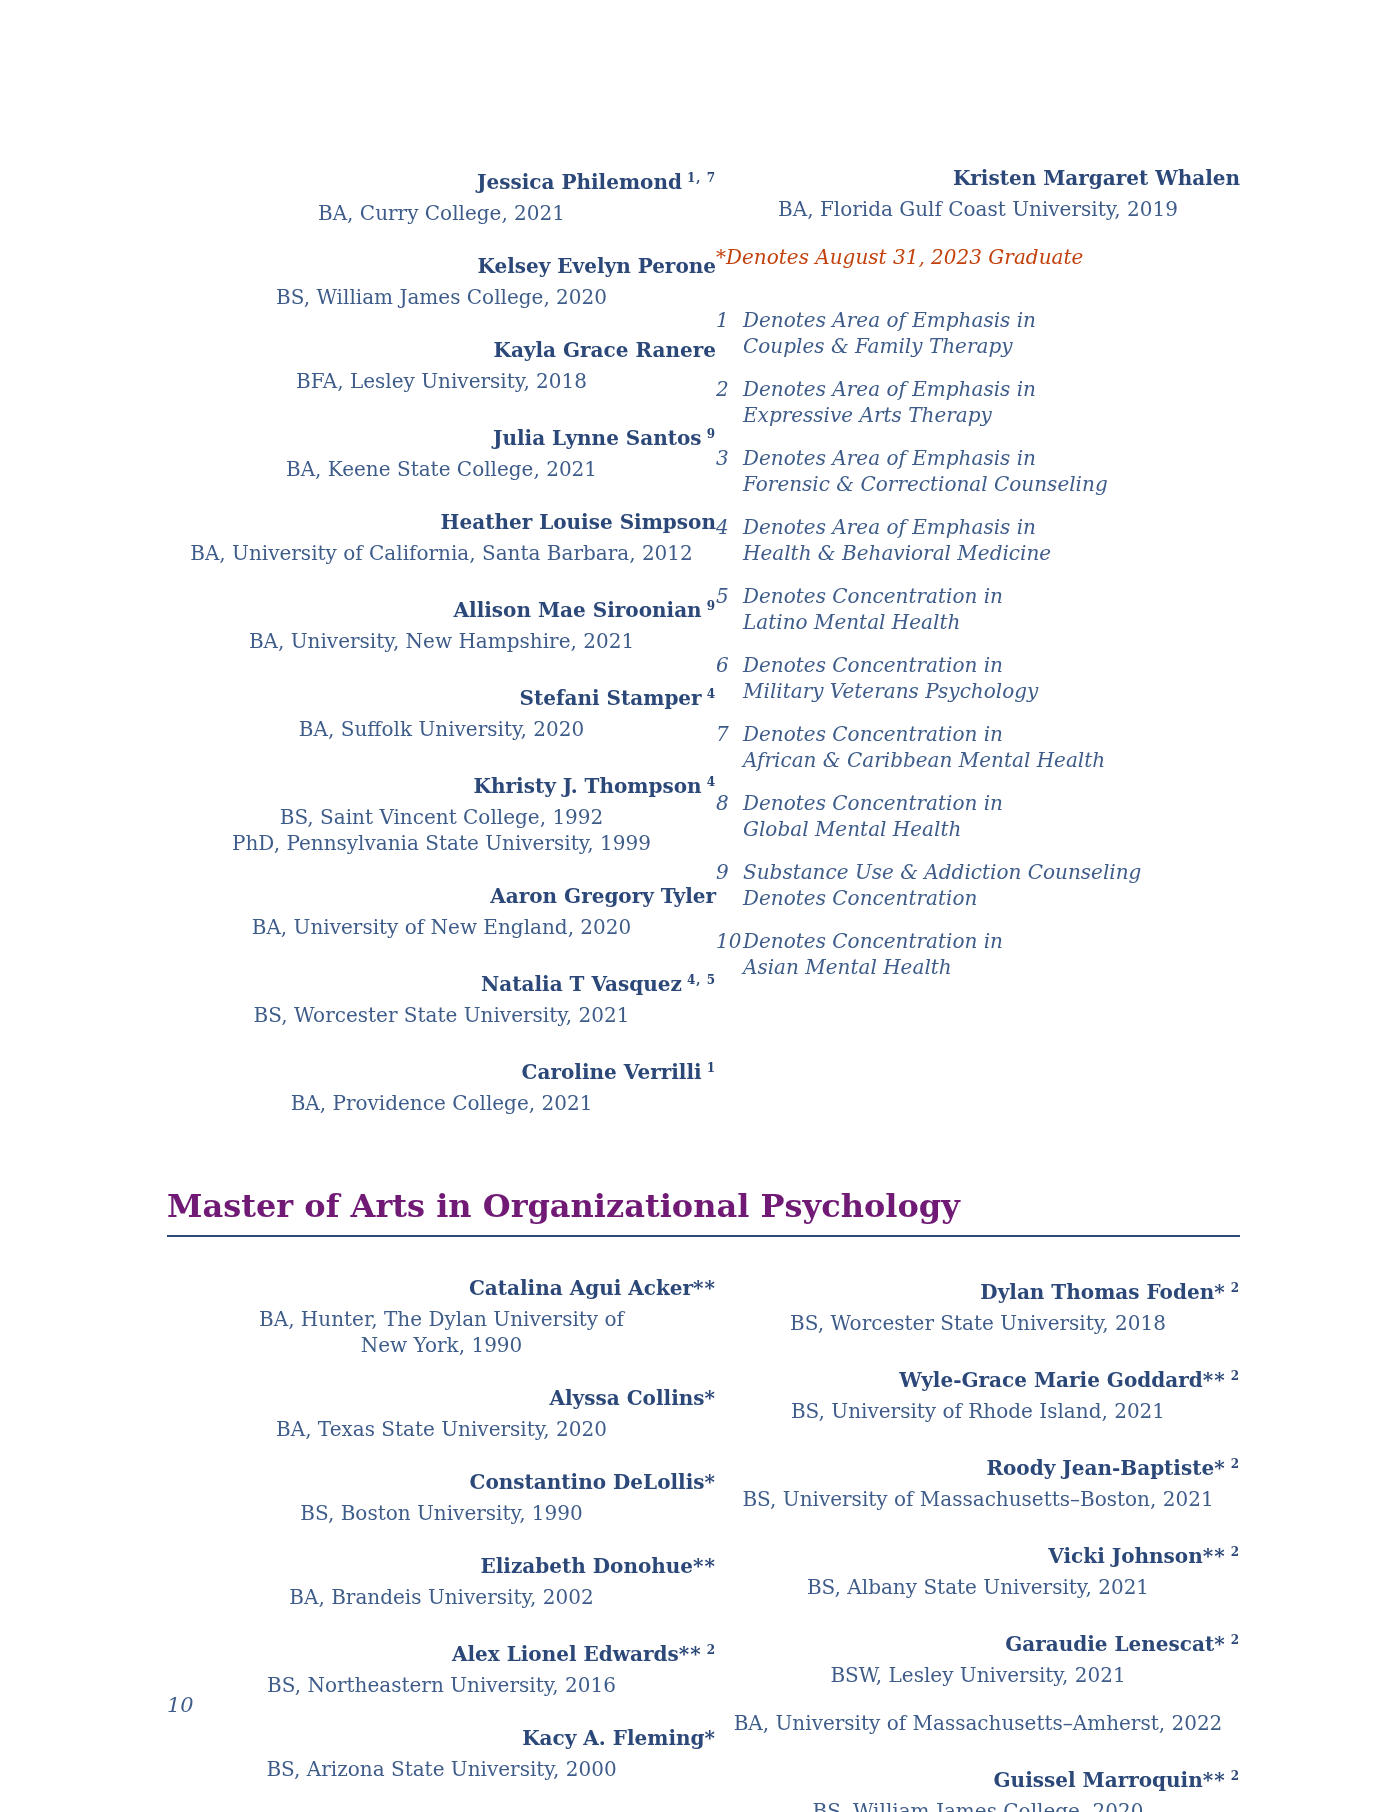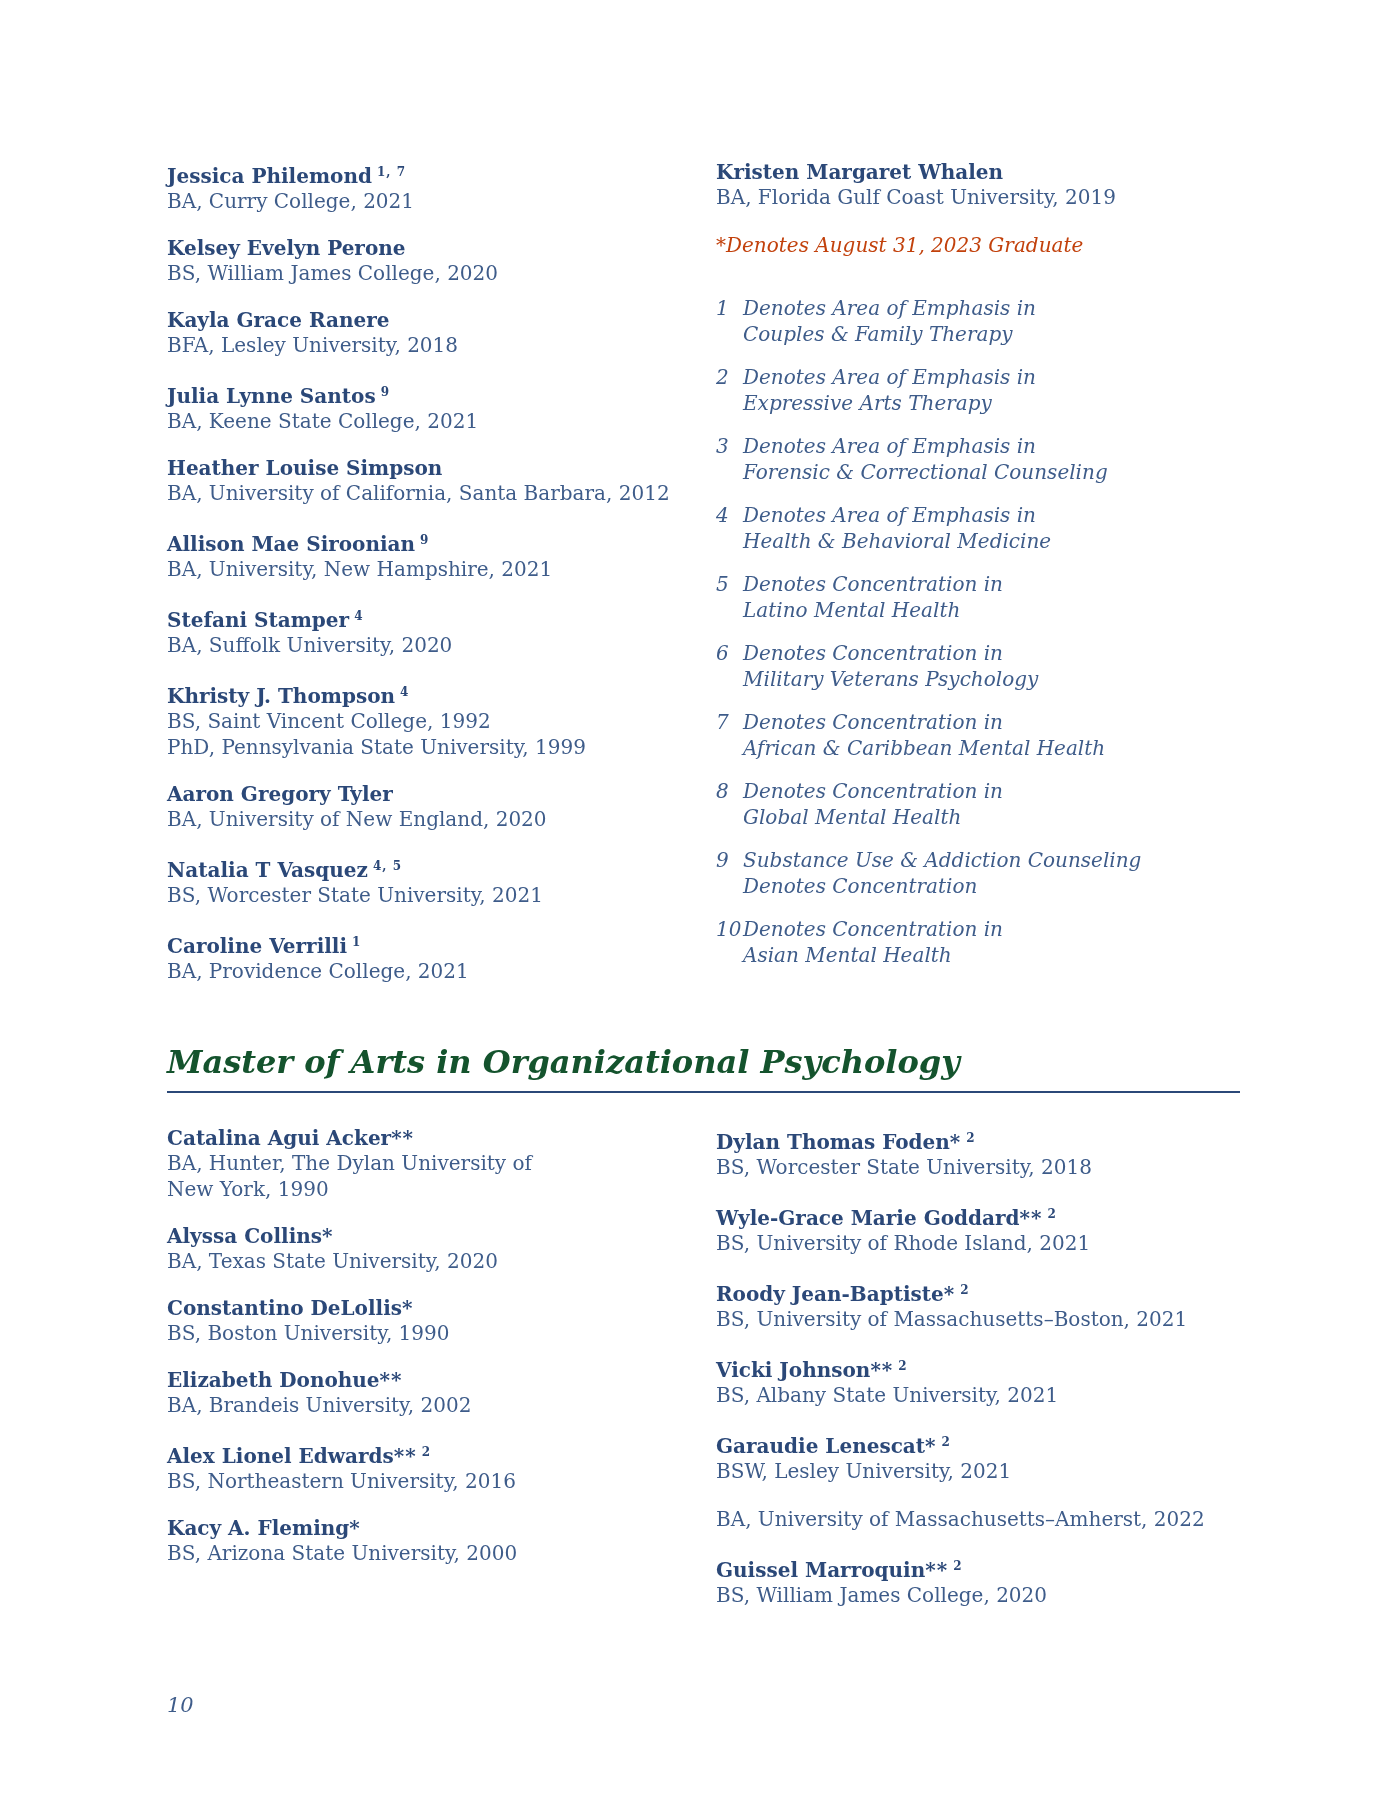--- a/index.html
+++ b/index.html
@@ -24,37 +24,39 @@
   }
   .cols { display: flex; align-items: flex-start; }
   .col-l { flex: 0 0 549px; width: 549px; }
   .col-r { flex: 1 1 auto; min-width: 0; }
 
   .entry { margin-bottom: 22px; }
   .name {
     font-weight: bold;
     color: #2b4878;
     font-size: 20px;
-    line-height: 24px;
+    line-height: 36px;
     white-space: nowrap;
+    text-align: right;
   }
   .stars { letter-spacing: 1px; }
   sup.ref {
     font-size: 12px;
     vertical-align: 7px;
     margin-left: 5px;
     letter-spacing: 1px;
     font-weight: bold;
     color: #2b4878;
   }
   .degree {
     font-size: 20px;
     line-height: 26px;
     color: #3e5c8a;
     white-space: nowrap;
+    text-align: center;
   }
 
   .star-note {
     font-style: italic;
     font-size: 20px;
     line-height: 26px;
     margin-bottom: 37px;
     color: #c2410c;
   }
   .footnote {
@@ -63,27 +65,26 @@
     font-style: italic;
     font-size: 20px;
     line-height: 26px;
     color: #3e5c8a;
   }
   .fn-num { flex: 0 0 27px; }
   .fn-body { flex: 1 1 auto; }
   .fn-line { white-space: nowrap; }
 
   .heading {
-    margin: 36px 0 0 0;
+    margin: 48px 0 0 0;
     font-size: 32px;
     line-height: 40px;
     font-weight: bold;
-    color: #14532d;
+    color: #701a75;
     white-space: nowrap;
-    font-style: italic;
   }
   .rule {
     height: 2px;
     background: #2b4878;
     margin-top: 9px;
     margin-bottom: 33px;
     border: none;
   }
 
   .page-num {

